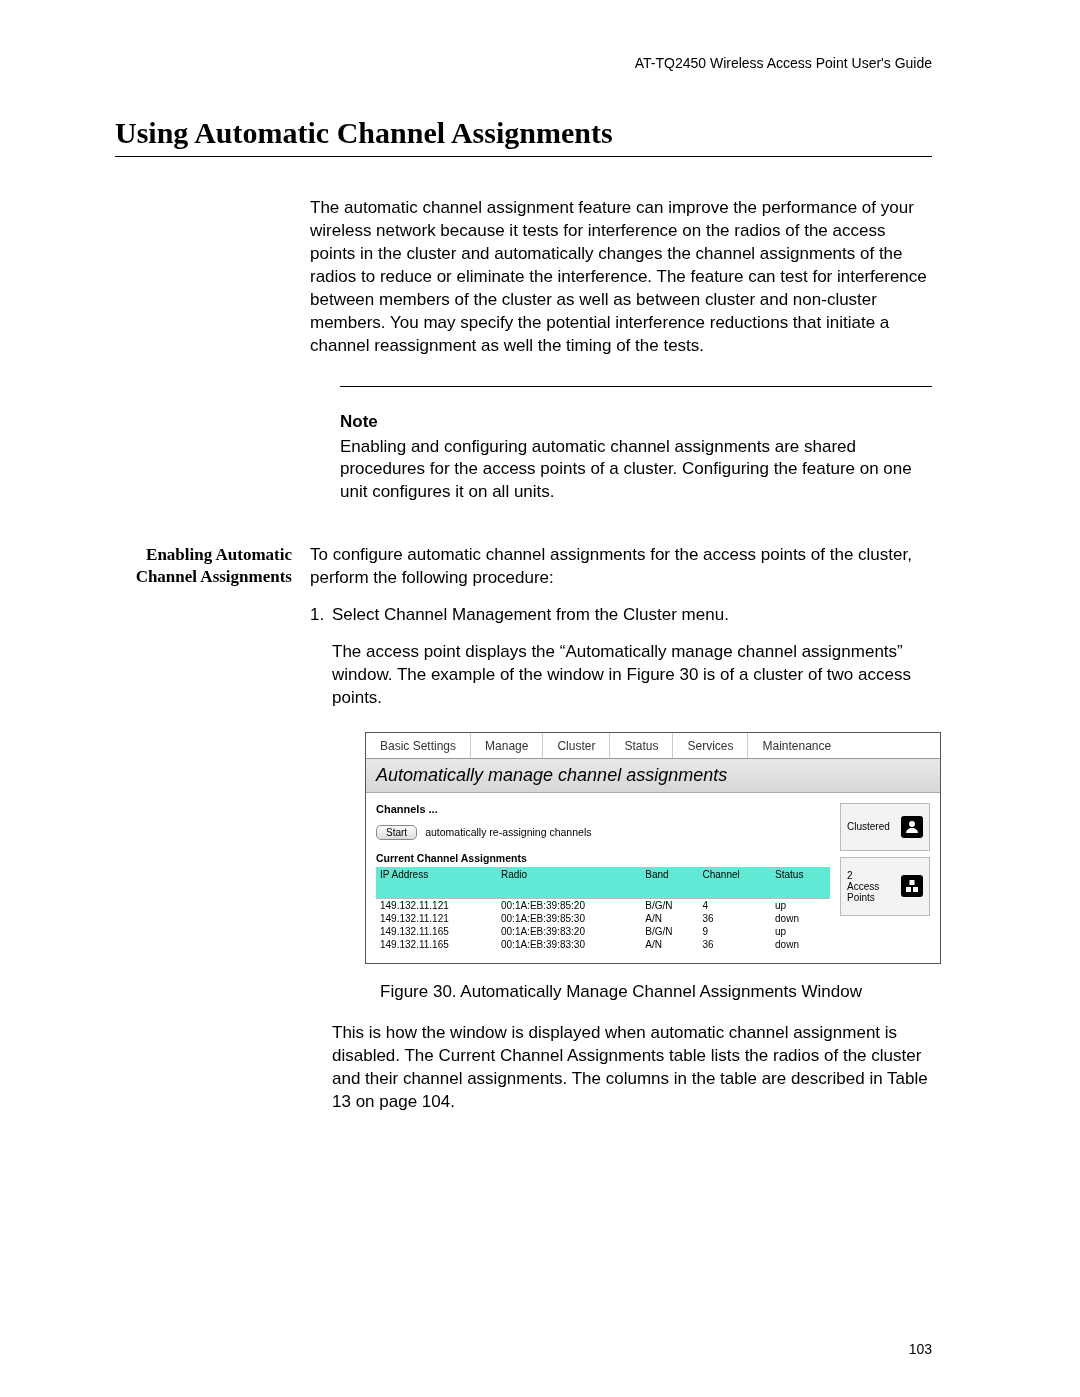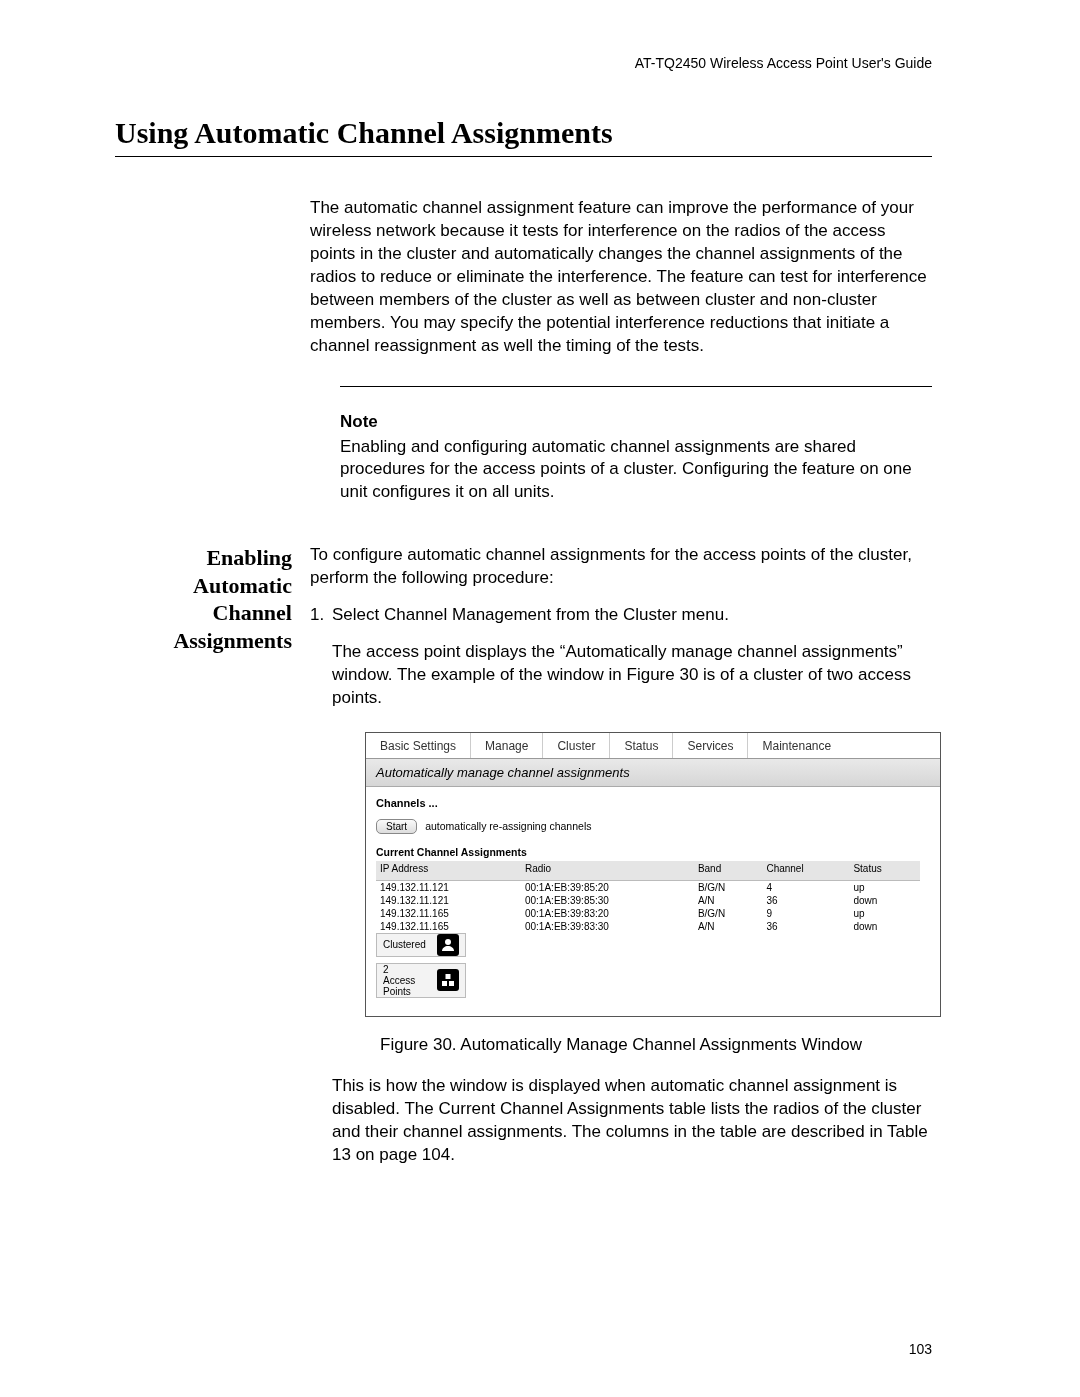--- a/index.html
+++ b/index.html
@@ -49,21 +49,21 @@
   }
   .two-col {
     display: flex;
     align-items: flex-start;
     margin-bottom: 15px;
   }
   .side-heading {
     width: 195px;
     flex-shrink: 0;
     font-family: "Times New Roman", Times, serif;
-    font-size: 22px;
+    font-size: 17px;
     font-weight: bold;
     text-align: right;
     padding-right: 18px;
     box-sizing: border-box;
     line-height: 1.25;
   }
   .body-col {
     flex: 1;
     font-size: 17px;
     line-height: 1.35;
@@ -101,28 +101,27 @@
     padding: 6px 14px 5px 14px;
     color: #333;
     font-size: 12px;
     border-right: 1px solid #ccc;
   }
   .tab:last-child { border-right: none; }
   .panel-title {
     background: linear-gradient(#e9e9e9,#d6d6d6);
     font-style: italic;
     font-family: Verdana, Arial, sans-serif;
-    font-size: 13px;
+    font-size: 18px;
     padding: 6px 10px;
     border-bottom: 1px solid #aaa;
   }
   .panel-body {
     display: flex;
     padding: 10px 10px 12px 10px;
-    flex-direction: column;
   }
   .panel-left {
     flex: 1;
     padding-right: 10px;
   }
   .panel-right {
     width: 90px;
     flex-shrink: 0;
     font-size: 10px;
   }
@@ -153,32 +152,32 @@
     margin-bottom: 3px;
   }
   table.assign {
     border-collapse: collapse;
     font-size: 10px;
     width: 100%;
   }
   table.assign th {
     text-align: left;
     font-weight: normal;
-    background: #e5e5e5;
-    padding: 2px 6px 6px 4px;
+    background: #5eead4;
+    padding: 2px 6px 18px 4px;
     border-bottom: 1px solid #bbb;
   }
   table.assign td {
     padding: 1px 6px 1px 4px;
     white-space: nowrap;
   }
   .stat-box {
     border: 1px solid #bbb;
     background: #f3f3f3;
-    padding: 0 6px;
+    padding: 12px 6px;
     margin-bottom: 6px;
     display: flex;
     align-items: center;
     justify-content: space-between;
   }
   .stat-icon {
     width: 22px;
     height: 22px;
     background: #000;
     color: #fff;

